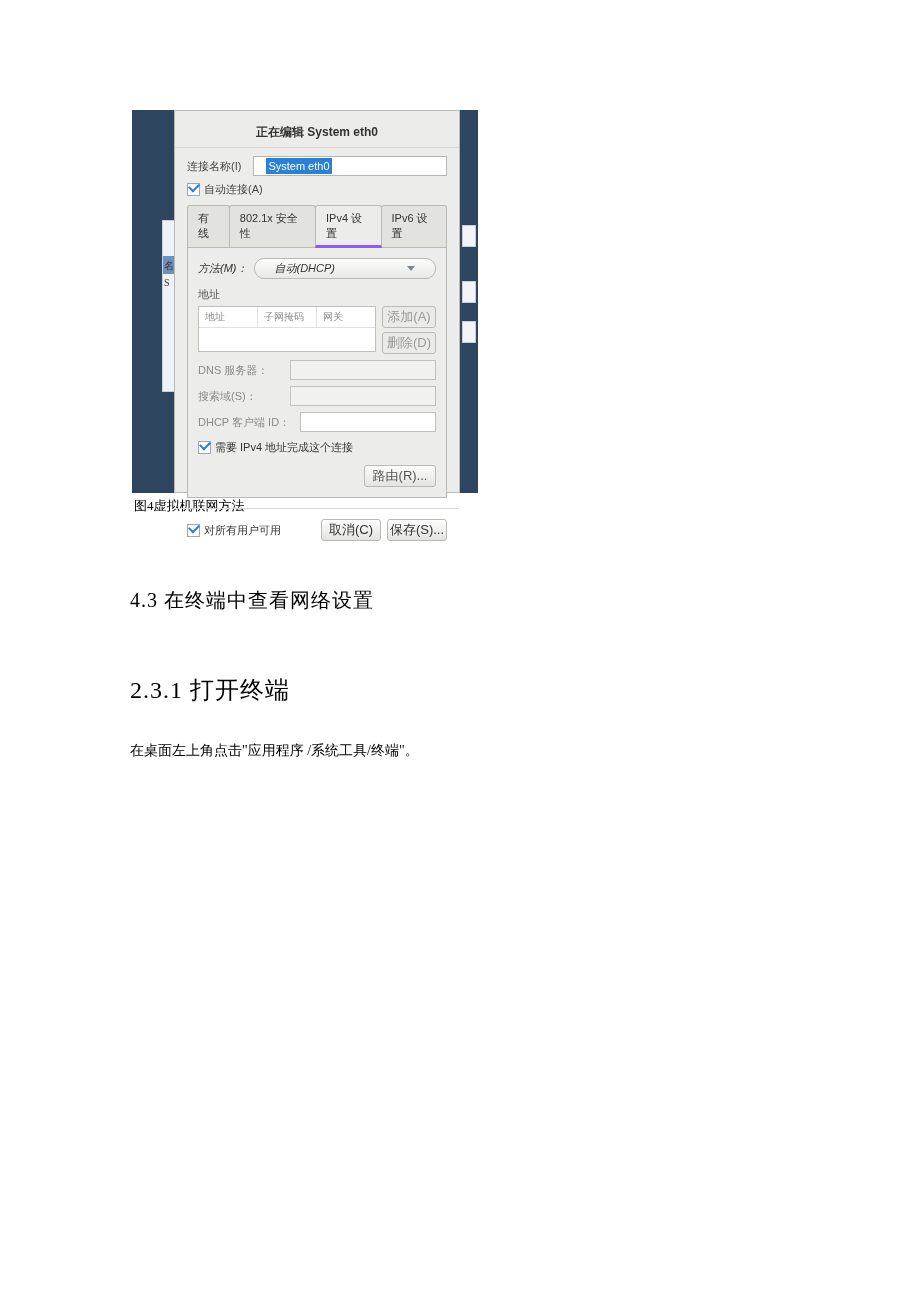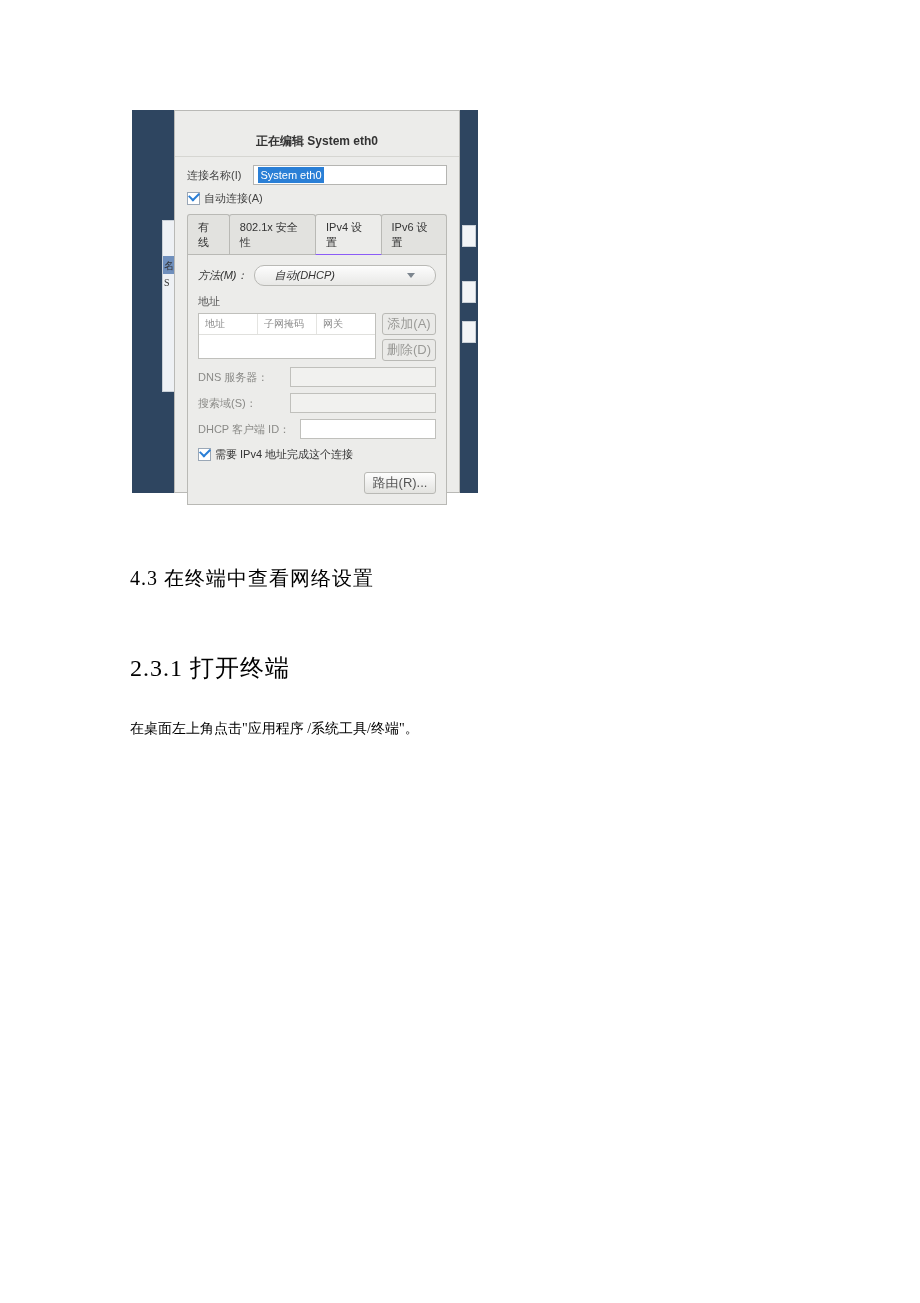--- a/index.html
+++ b/index.html
@@ -59,41 +59,41 @@
     background: #ececea;
     border: 1px solid #b9b9b6;
     font-family: "Microsoft YaHei", Arial, sans-serif;
     font-size: 11px;
     color: #333;
   }
   .dlg-title {
     text-align: center;
     font-weight: bold;
     font-size: 12px;
-    padding: 22px 0 6px 0;
+    padding: 13px 0 6px 0;
     background: #ececea;
     border-bottom: 1px solid #d6d6d2;
   }
   .dlg-inner {
     padding: 8px 12px 10px 12px;
   }
   .row { display: flex; align-items: center; margin-bottom: 6px; }
   .row.gap { gap: 6px; }
   .row .lbl { white-space: nowrap; color: #444; }
   .conn-input {
     margin-left: 6px;
     height: 18px;
     border: 1px solid #b5b5b2;
     background: #fff;
     flex: 1;
     position: relative;
   }
   .conn-input .sel {
     position: absolute;
-    left: 4px; top: 1px; bottom: 1px;
+    left: 12px; top: 1px; bottom: 1px;
     padding: 0 2px;
     background: #2a7fd6;
     color: #fff;
     font-size: 11px;
     line-height: 16px;
   }
   .chk {
     width: 11px; height: 11px;
     border: 1px solid #9aa7b6;
     background: #fff;
@@ -121,21 +121,21 @@
     border-radius: 3px 3px 0 0;
     margin-right: 0;
     font-size: 11px;
     color: #333;
     position: relative;
   }
   .tab + .tab { margin-left: -1px; }
   .tab.active {
     background: #ececea;
     z-index: 2;
-    border-bottom: 1px solid #8b5cf6;
+    border-bottom: 3px solid #8b5cf6;
     margin-bottom: -1px;
   }
   .tabpanel {
     border: 1px solid #b9b9b5;
     background: #ececea;
     padding: 10px 10px 10px 10px;
   }
   .method-row { display:flex; align-items:center; gap:6px;font-style:italic; }
   .combo {
     flex: 1;
@@ -314,21 +314,29 @@
             <span class="chk on"></span>
             <span class="lbl">需要 IPv4 地址完成这个连接</span>
           </div>
 
           <div class="routes-row">
             <div class="btn">路由(R)...</div>
           </div>
         </div>
       </div>
 
+      <div class="dlg-footer">
+        <span class="chk on"></span>
+        <span class="lbl">对所有用户可用</span>
+        <span class="spacer"></span>
+        <div class="btn">取消(C)</div>
+        <div class="btn">保存(S)...</div>
+      </div>
     </div>
   </div>
 
+  <div class="caption">图4虚拟机联网方法</div>
 
   <div class="h2">4.3 在终端中查看网络设置</div>
   <div class="h3">2.3.1 打开终端</div>
   <div class="body-text">在桌面左上角点击"应用程序 /系统工具/终端"。</div>
 
 </div>
 
 </body></html>

